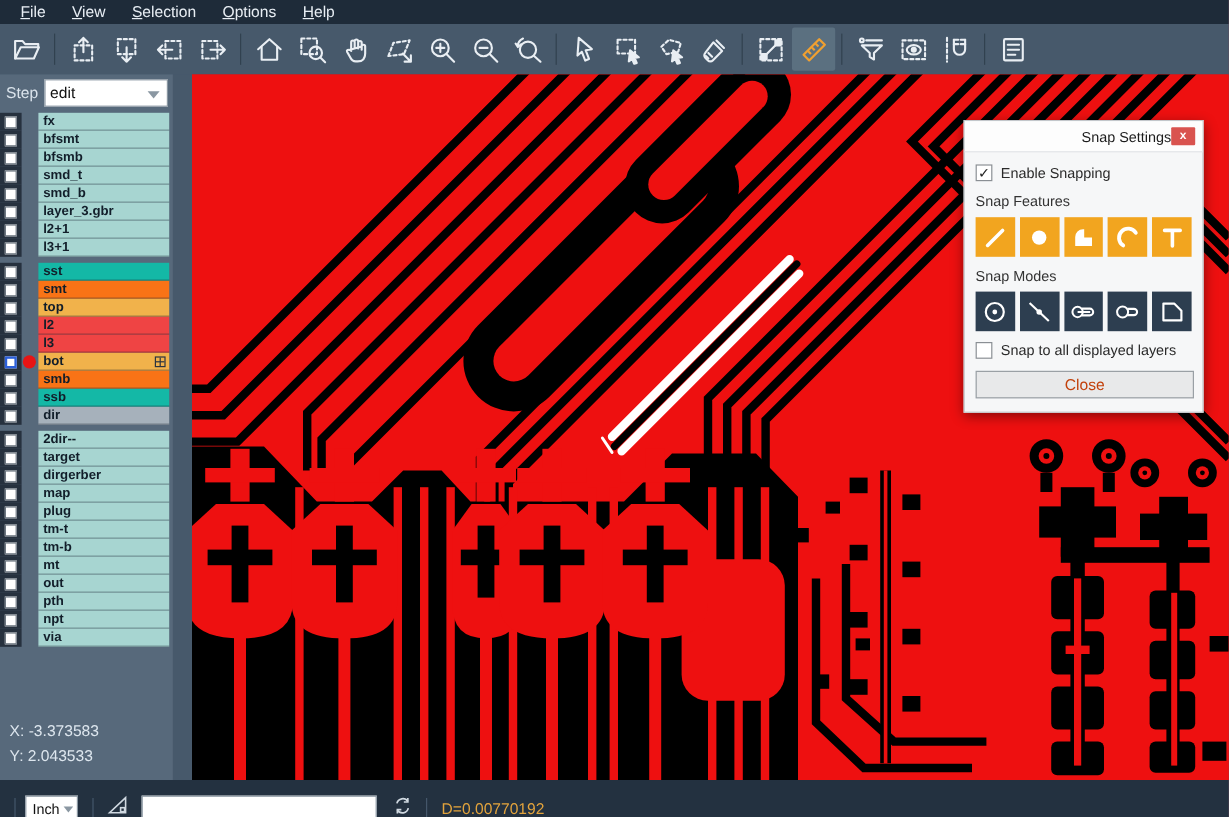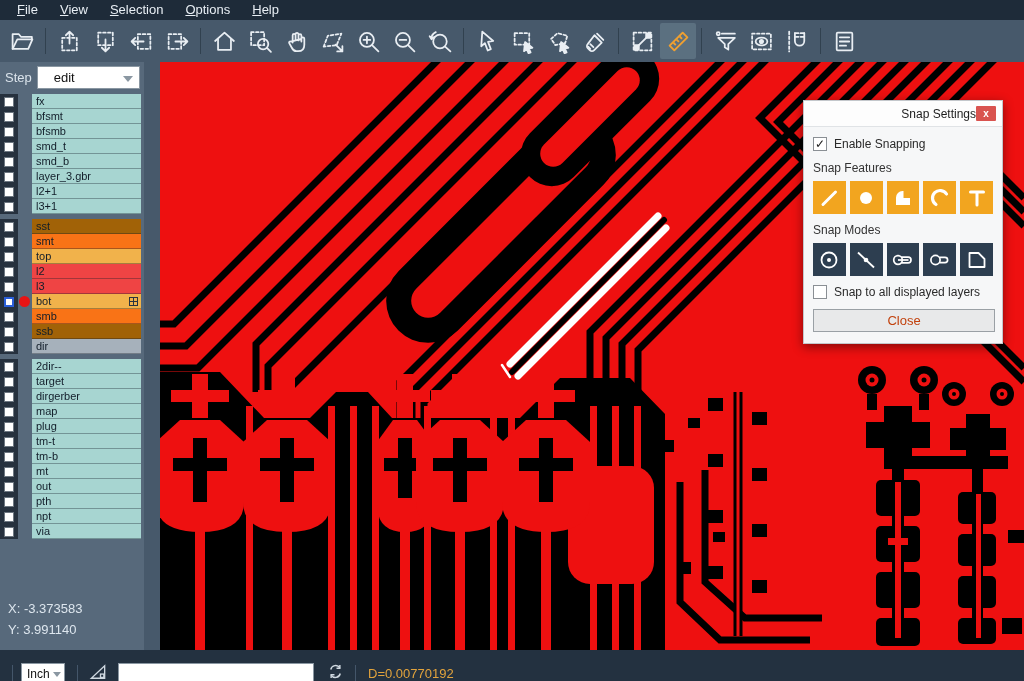--- a/index.html
+++ b/index.html
@@ -18,38 +18,38 @@
   .tb-btn { width:36px; height:36px; display:flex; align-items:center; justify-content:center; border-radius:2px; }
   .tb-btn.active { background:#5b7080; }
   .tb-sep { width:1px; height:26px; background:#31414f; margin:0 5px; }
   .tb-btn svg { width:25px; height:25px; }
 
   
   #sidebar { position:absolute; left:0; top:62px; width:144px; height:588px; background:#57697b; }
   #step-row { display:flex; align-items:center; height:30px; padding-left:5px; }
   #step-label { color:#dbe4ec; font-size:13px; margin-right:5px; }
   #step-select { flex:1; margin-right:4px; height:23px; background:#fff; border:1px solid #8a97a2;
-                 display:flex; align-items:center; padding-left:16px; font-size:13px; color:#111; position:relative; }
+                 display:flex; align-items:center; padding-left:4px; font-size:13px; color:#111; position:relative; }
   .dd-arrow { position:absolute; right:6px; top:9px; width:0; height:0;
               border-left:5px solid transparent; border-right:5px solid transparent; border-top:6px solid #8a97a2; }
   #layer-list { padding-top:2px; }
   .layer-group { margin-bottom:5px; }
   .layer-row { display:flex; align-items:center; height:15px; position:relative; }
   .row-left { width:18px; height:15px; background:#26313e; display:flex; align-items:center; justify-content:center; }
   .layer-cb { width:10px; height:10px; background:#fff; border:1px solid #6d7781; }
   .layer-cb.active { border:2px solid #2b5fd9; }
   .row-dot { width:14px; }
   .red-dot { position:absolute; left:19px; top:2px; width:11px; height:11px; border-radius:50%; background:#e81414; }
   .layer-cell { flex:1; height:15px; margin-right:3px; font-size:11px; color:#121e2a; padding-left:4px;
-                display:flex; align-items:center; border-bottom:1px solid rgba(20,30,40,.35); }
+                display:flex; align-items:center; border-bottom:1px solid rgba(20,30,40,.35);font-weight:bold; }
   .c-teal  { background:#a7d5d1; }
   .c-green { background:#f97316; }
   .c-orange{ background:#f1b24b; }
   .c-gold  { background:#ef4444; }
-  .c-white { background:#a16207; }
+  .c-white { background:#14b8a6; }
   .c-gray  { background:#a6b1bb; }
   .grid-icon { margin-left:auto; margin-right:3px; width:9px; height:9px; border:1px solid #2a3440;
      background:
        linear-gradient(#2a3440,#2a3440) 50% 0/1px 100% no-repeat,
        linear-gradient(#2a3440,#2a3440) 0 50%/100% 1px no-repeat; }
   #coords { position:absolute; left:8px; bottom:10px; color:#dde6ee; font-size:13px; line-height:21px; }
 
   
   #canvas-wrap { position:absolute; left:160px; top:62px; width:864px; height:588px; background:#ee1010; }
 
@@ -563,21 +563,21 @@
           </div>
           <span class="row-dot"></span>
           <div class="layer-cell c-teal">
             <span>via</span>
           </div>
         </div>
       </div>
     </div>
   <div id="coords">
     <div>X: -3.373583</div>
-    <div>Y: 3.991140</div>
+    <div>Y: 2.043533</div>
   </div>
 </div>
 
 <div id="canvas-wrap">
 <svg width="864" height="588" viewBox="0 0 864 588">
   <rect x="0" y="0" width="864" height="588" fill="#ee1010"></rect>
 
   <g stroke="#000000" stroke-width="7" fill="none">
     <path d="M-8,262 H14 L288,-12"></path>
     <path d="M-8,284 H26 L322,-12"></path>

